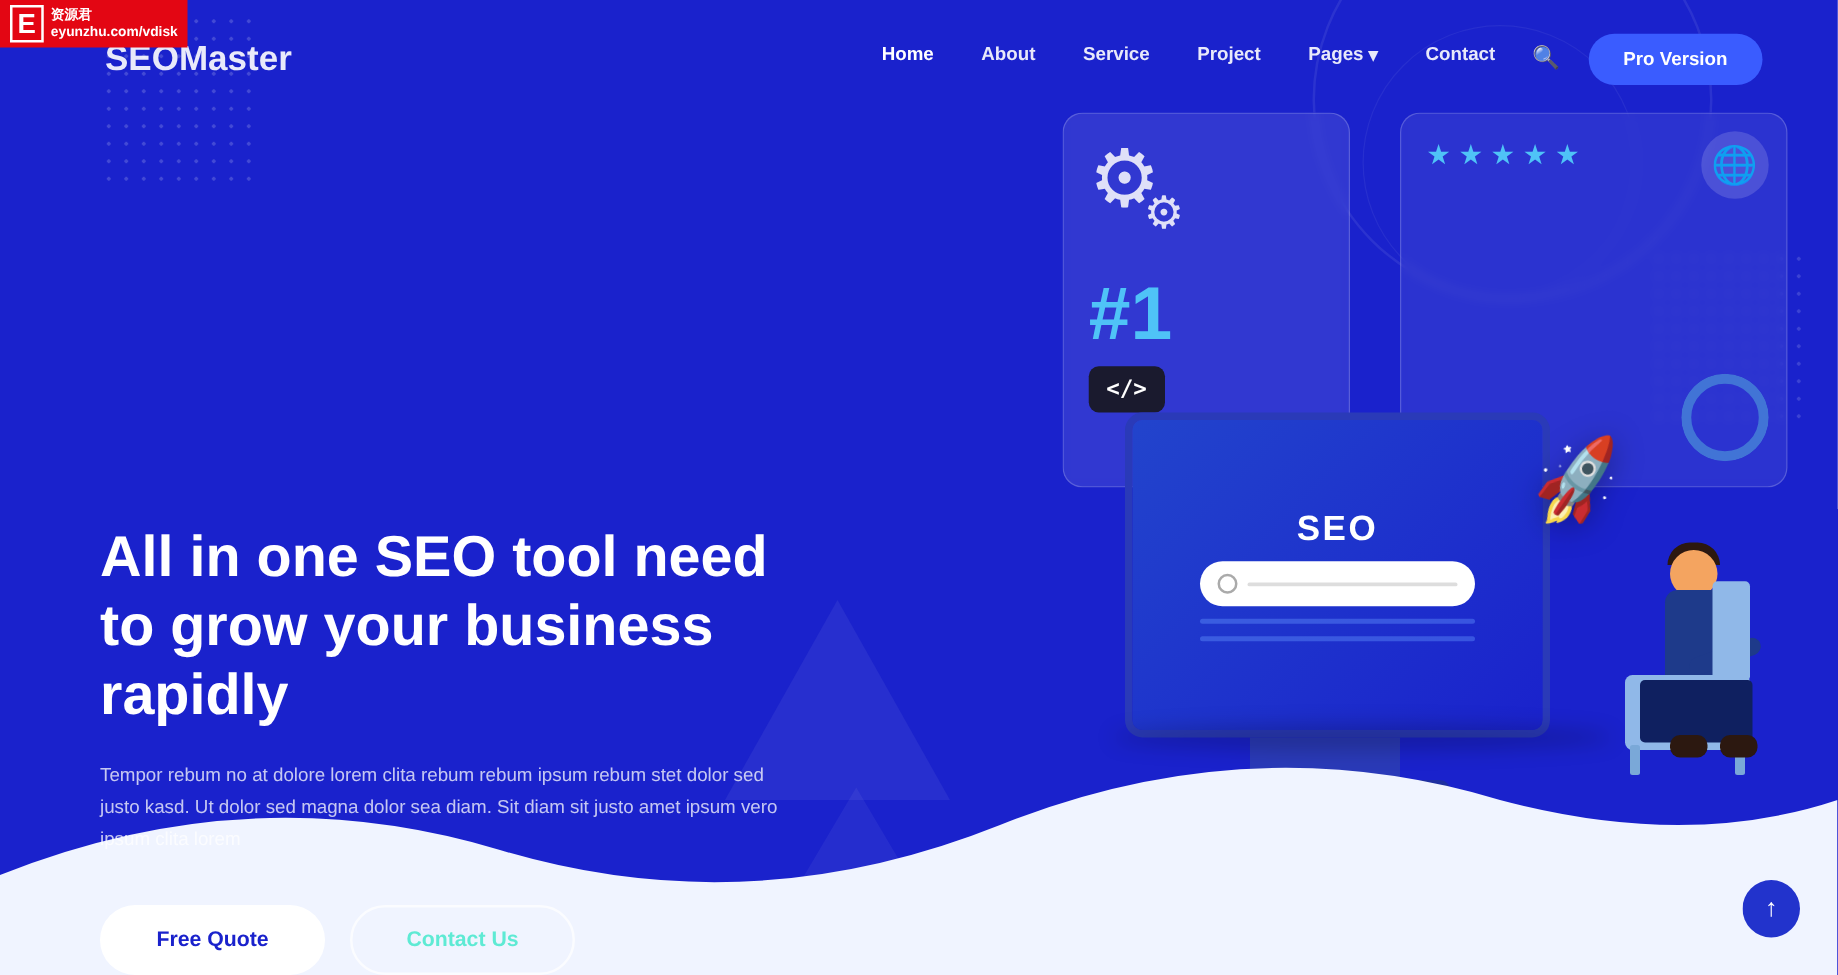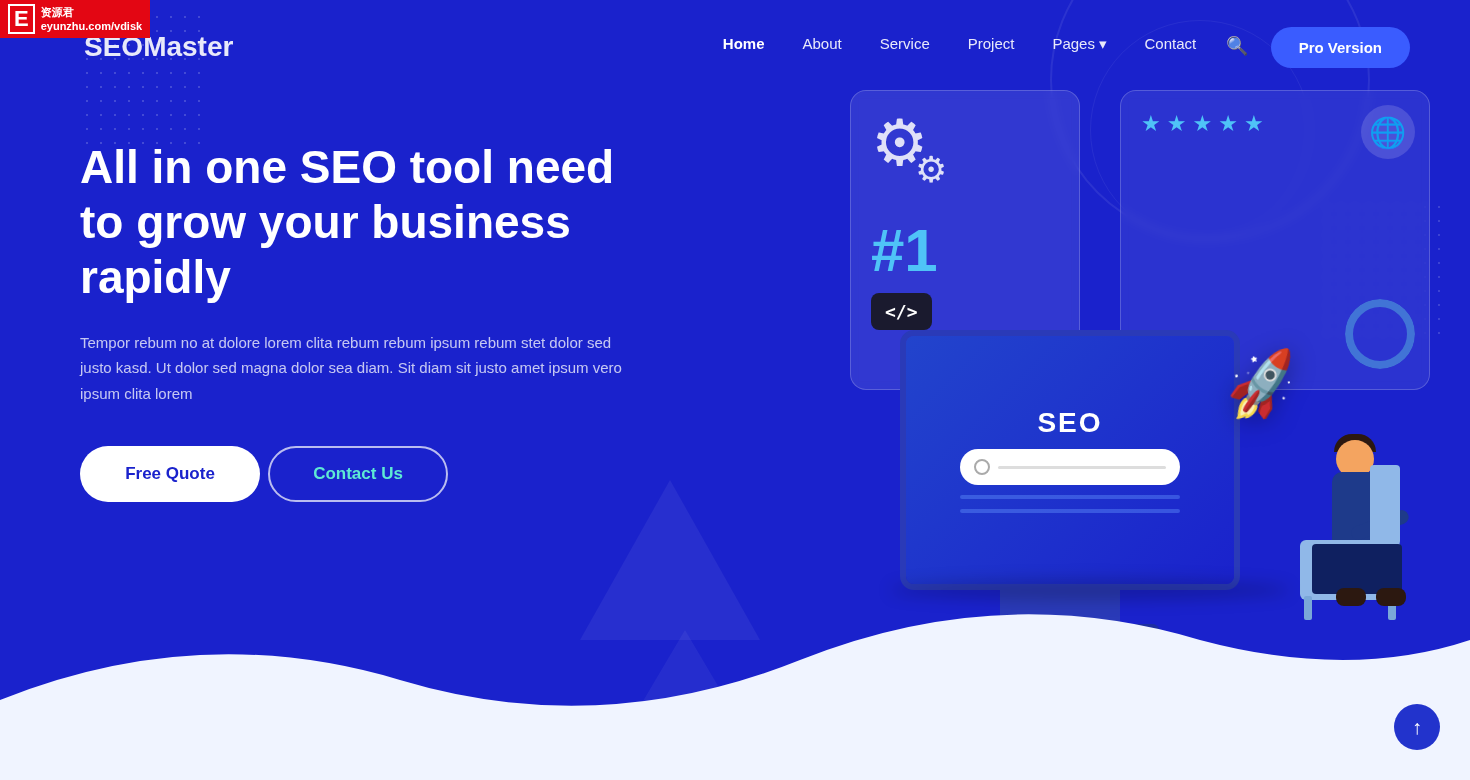--- a/index.html
+++ b/index.html
@@ -38,21 +38,21 @@
       display: flex;
       align-items: flex-start;
       gap: 6px;
       margin-left: auto;
     }
     .nav-link {
       color: rgba(255,255,255,0.9);
       text-decoration: none;
       padding: 8px 16px;
       font-size: 15px;
-      font-weight: 400;
+      font-weight: 700;
       border-radius: 4px;
       cursor: pointer;
       display: flex;
       align-items: center;
       gap: 4px;
     }
     .nav-link.active { color: white; font-weight: 600; }
     .nav-search {
       color: rgba(255,255,255,0.9);
       cursor: pointer;
@@ -145,21 +145,21 @@
       left: 0;
       right: 0;
       height: 200px;
     }
 
     
     .hero-content {
       position: relative;
       z-index: 5;
       display: flex;
-      align-items: flex-start;
+      align-items: flex-end;
       padding: 140px 80px 0;
       min-height: 780px;
     }
     .hero-text {
       flex: 0 0 580px;
       max-width: 580px;
     }
     .hero-title {
       font-size: 46px;
       font-weight: 800;
@@ -169,21 +169,21 @@
     }
     .hero-desc {
       font-size: 15px;
       color: rgba(255,255,255,0.75);
       line-height: 1.7;
       margin-bottom: 40px;
       max-width: 560px;
     }
     .hero-buttons {
       display: flex;
-      gap: 8px;
+      gap: 20px;
       flex-wrap: wrap;
     }
     .btn-free-quote {
       background: white;
       color: #1a22cc;
       border: none;
       padding: 18px 36px;
       border-radius: 40px;
       font-size: 17px;
       font-weight: 700;

